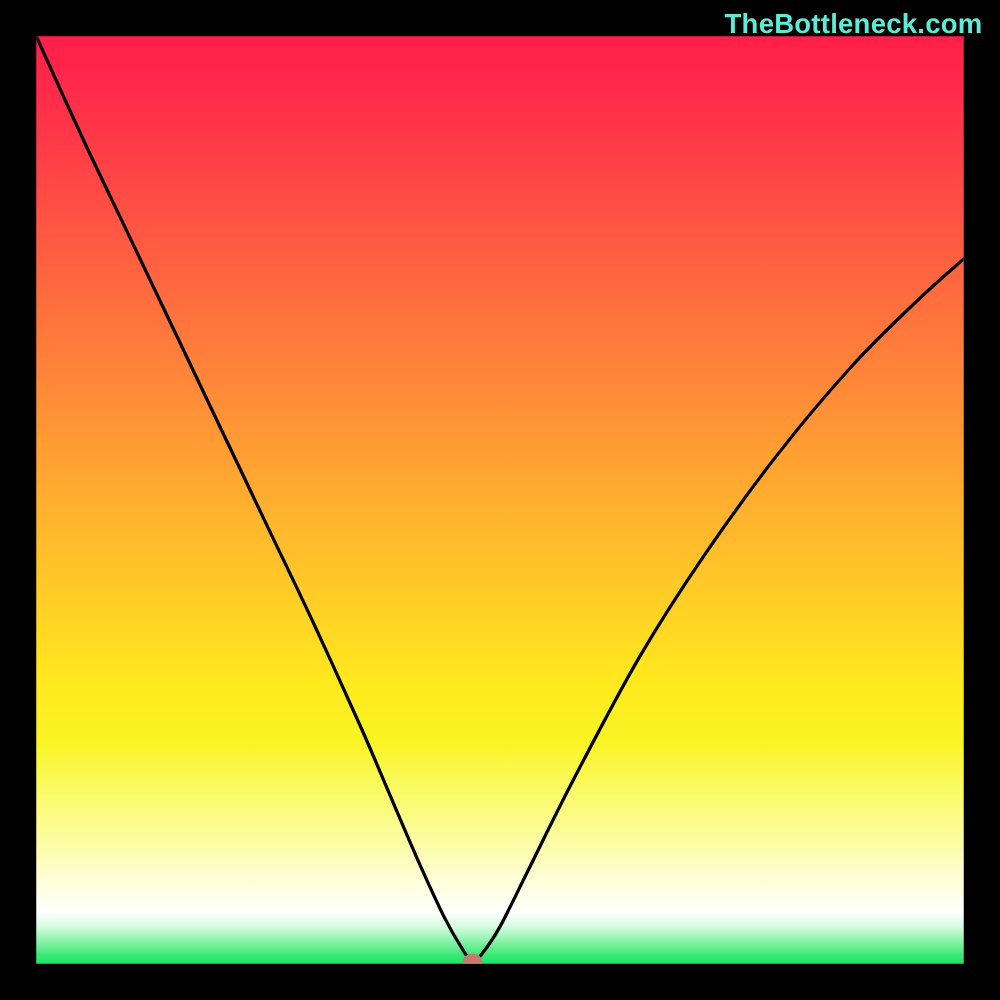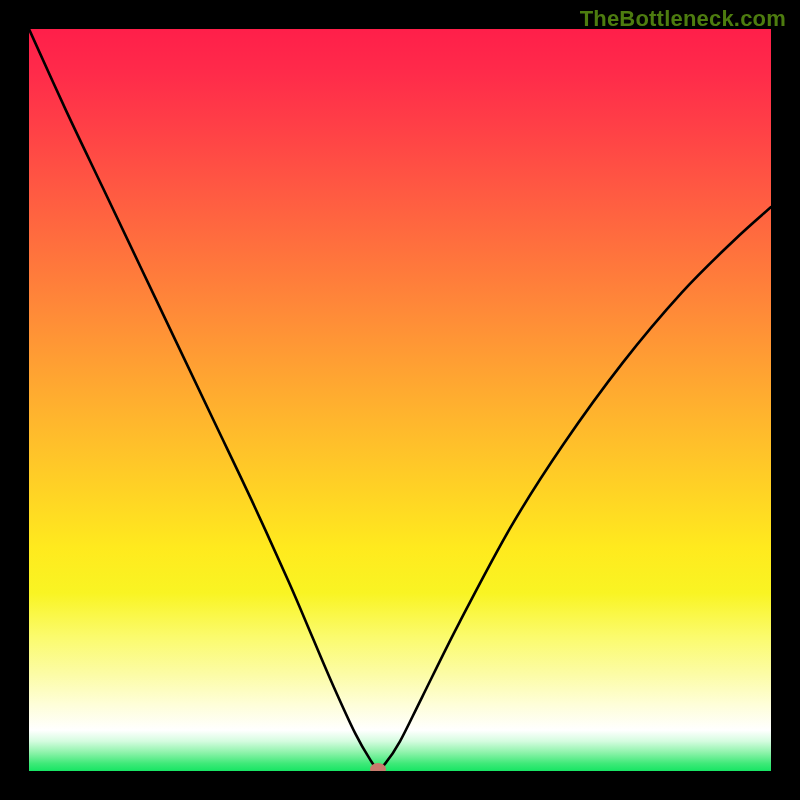--- a/index.html
+++ b/index.html
@@ -10,21 +10,21 @@
     background: #000;
     position: relative;
   }
   .watermark {
     position: absolute;
     top: 6px;
     right: 14px;
     font-family: Arial, Helvetica, sans-serif;
     font-size: 22px;
     font-weight: bold;
-    color: #4d7c0f;
+    color: #5eead4;
     letter-spacing: 0.2px;
     z-index: 5;
   }
   .plot {
     position: absolute;
     left: 29px;
     top: 29px;
     width: 742px;
     height: 742px;
     background: linear-gradient(to bottom,

